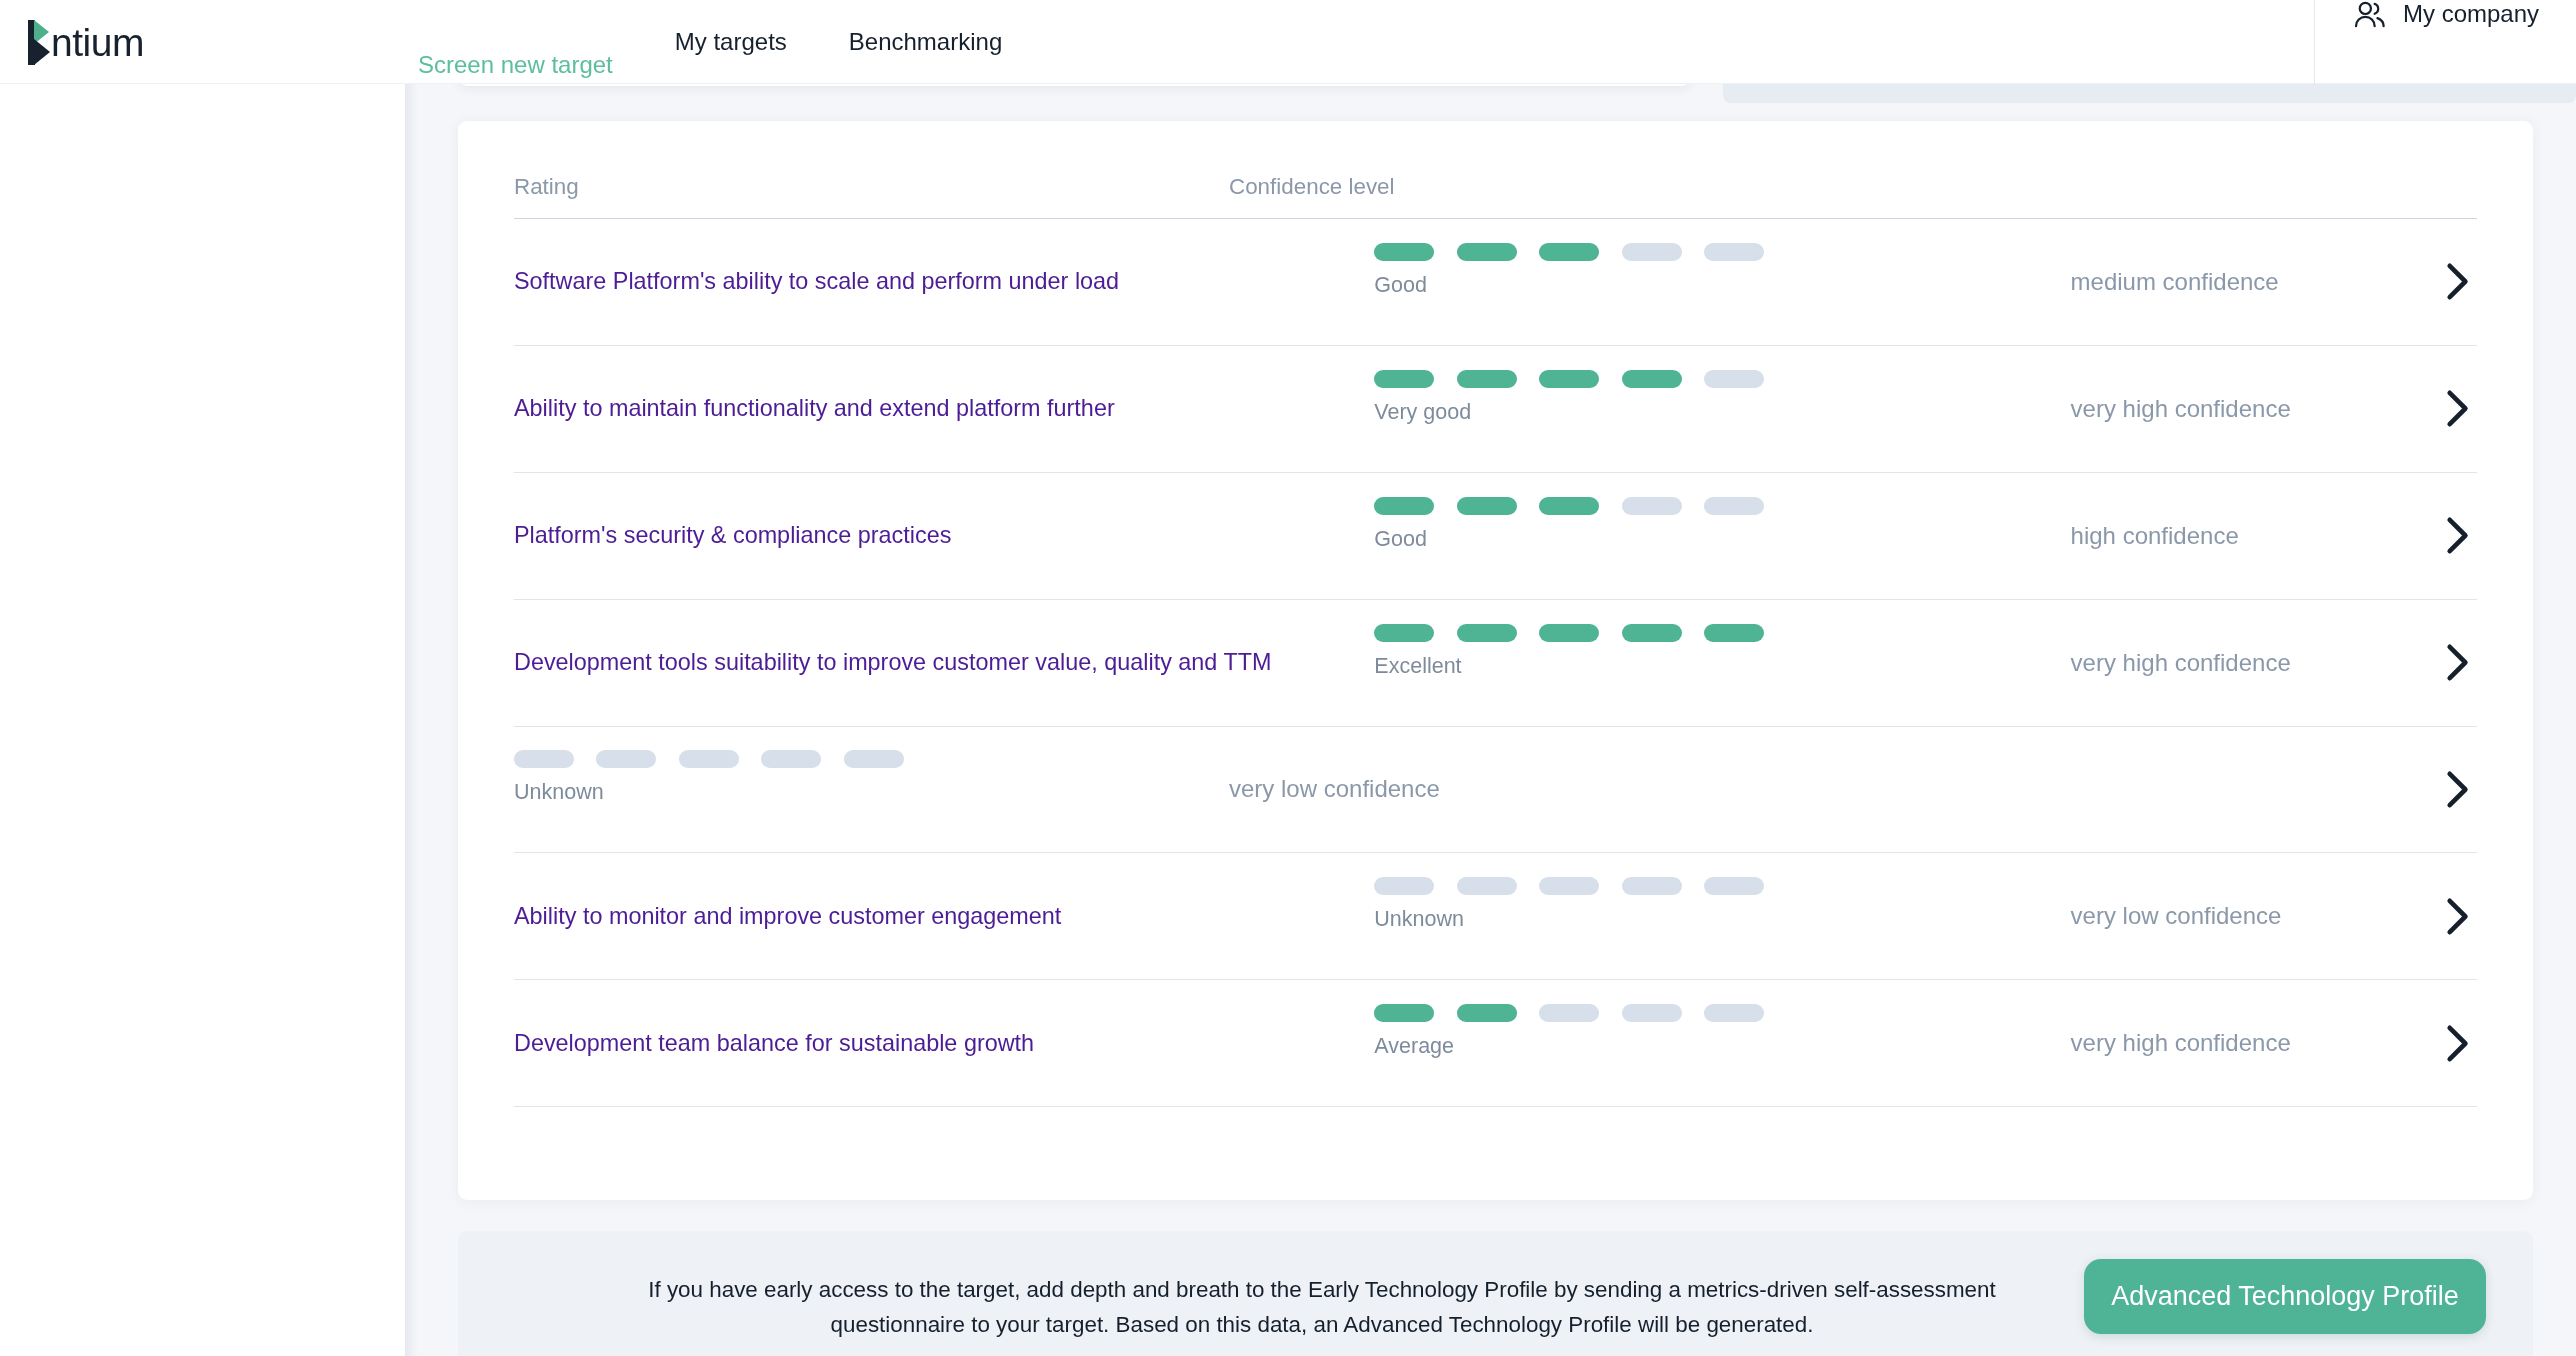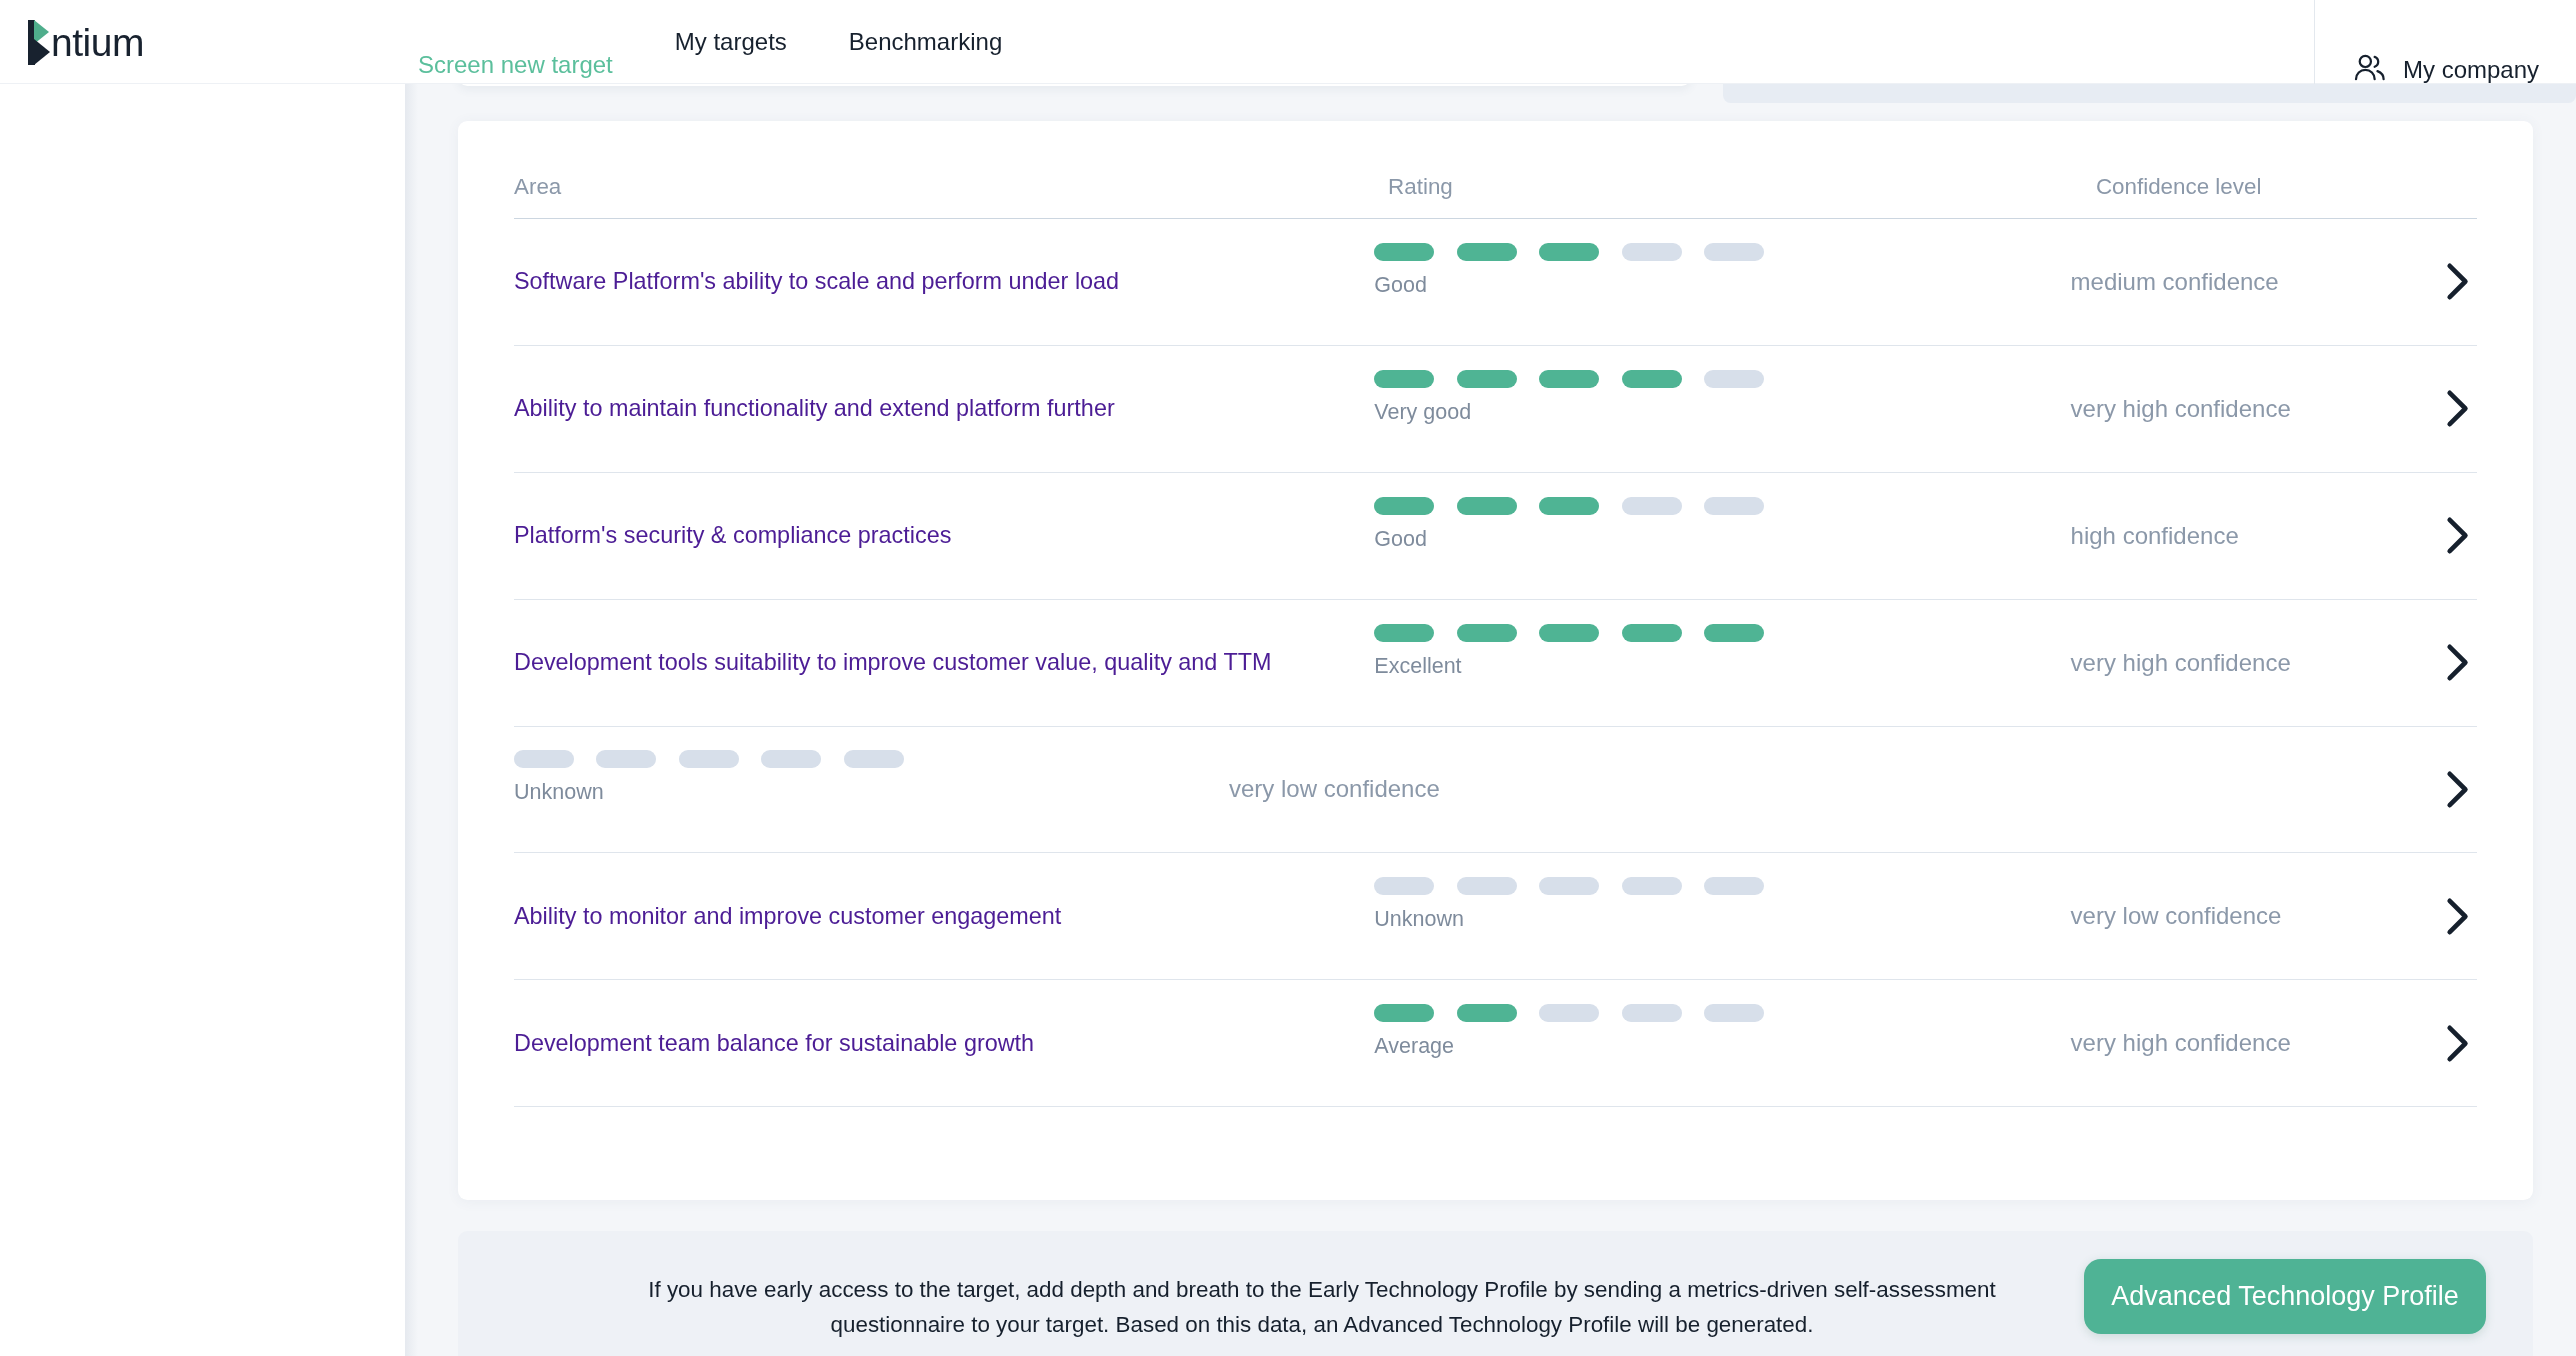--- a/index.html
+++ b/index.html
@@ -102,21 +102,21 @@
     width: 0.9px;
     height: 84px;
     background: #e3e8ee;
   }
   .company {
     position: absolute;
     left: 2354px;
     top: 0;
     height: 84px;
     display: flex;
-    align-items: flex-end;
+    align-items: flex-start;
     gap: 17px;
     cursor: pointer;
   }
   .company-label {
     font-size: 24px;
     color: #17212e;
     white-space: nowrap;
   }
 
   
@@ -343,21 +343,20 @@
   <div class="left-panel"></div>
   <div class="left-panel-edge"></div>
 
   <div class="peek-card-left"></div>
   <div class="peek-card-right"></div>
 
   <div class="card">
     <div class="table">
 
       <div class="thead">
-        <div class="th col-area">Area</div>
         <div class="th col-rating">Rating</div>
         <div class="th col-conf">Confidence level</div>
       </div>
       <div class="thead-rule"></div>
 
       <div id="rows-container">
           <div class="row">
             <div class="cell-area">Software Platform's ability to scale and perform under load</div>
             <div class="cell-rating">
               <div class="pills">

